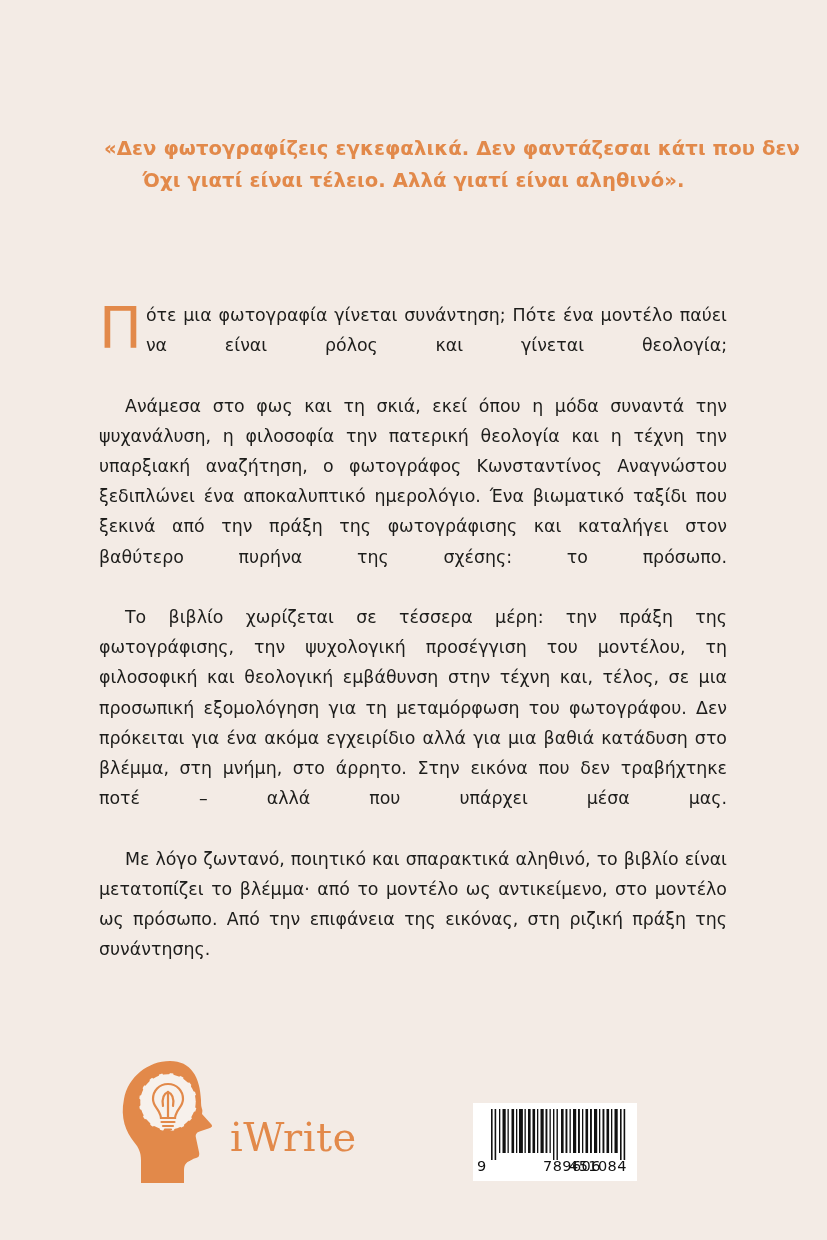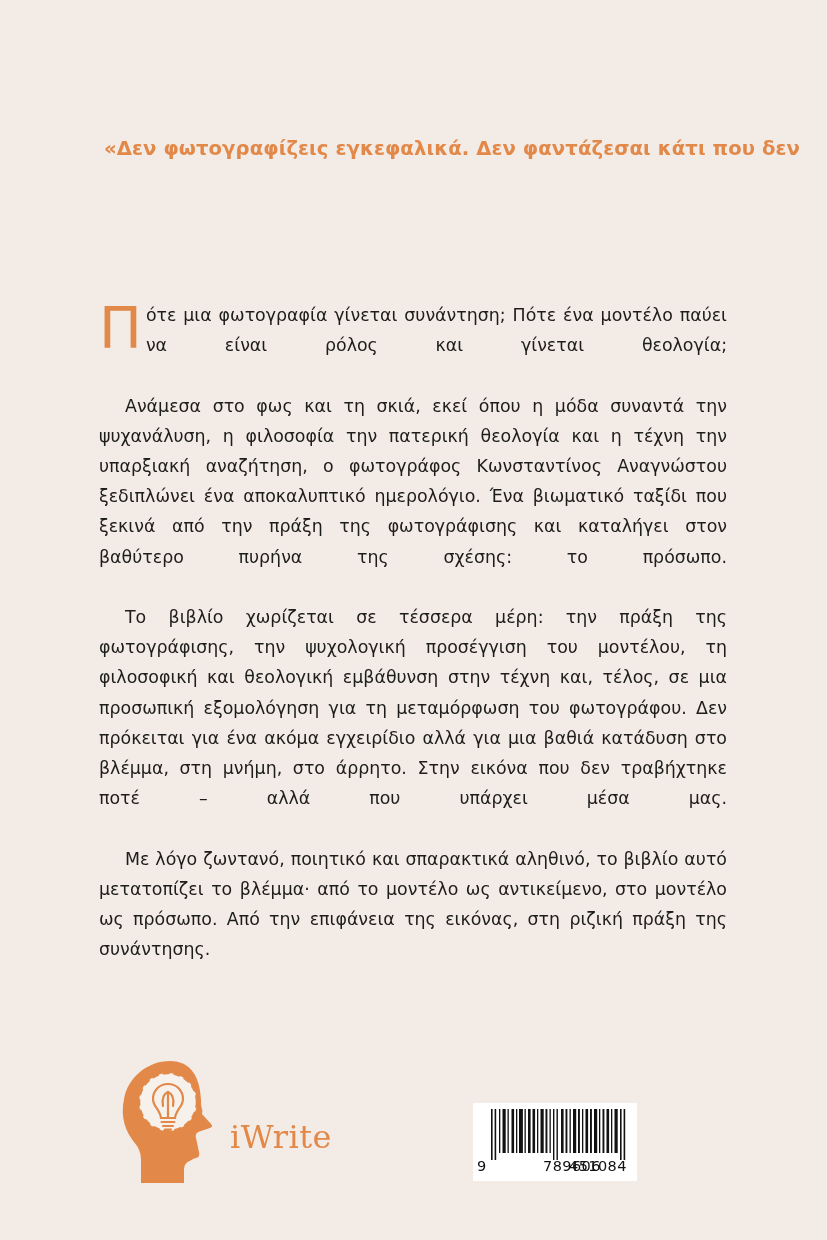--- a/index.html
+++ b/index.html
@@ -89,21 +89,21 @@
     top: 0;
     width: 112px;
     height: 125px;
   }
   .logo-word {
     position: absolute;
     left: 112px;
     top: 57px;
     color: #e2894a;
     font-family: "DejaVu Serif", serif;
-    font-size: 32px;
+    font-size: 40px;
     line-height: 44px;
     letter-spacing: 0.5px;
   }
 
   
   .barcode-box {
     position: absolute;
     left: 473px;
     top: 1103px;
     width: 164px;
@@ -138,27 +138,28 @@
   .bc-left  { left: 28px; margin-left: 42px; }
   .bc-right { left: 96px; }
 </style>
 </head>
 <body>
 
 <div class="page">
 
   <div class="quote">
     <span class="quote-line">«Δεν φωτογραφίζεις εγκεφαλικά. Δεν φαντάζεσαι κάτι που δεν</span>
+    <span class="quote-line">Όχι γιατί είναι τέλειο. Αλλά γιατί είναι αληθινό».</span>
   </div>
 
   <div class="body-copy">
     <p class="first"><span class="dropcap">Π</span><span>ότε μια φωτογραφία γίνεται συνάντηση; Πότε ένα μοντέλο παύει να είναι ρόλος και γίνεται θεολογία;</span></p>
     <p>Ανάμεσα στο φως και τη σκιά, εκεί όπου η μόδα συναντά την ψυχανάλυση, η φιλοσοφία την πατερική θεολογία και η τέχνη την υπαρξιακή αναζήτηση, ο φωτογράφος Κωνσταντίνος Αναγνώστου ξεδιπλώνει ένα αποκαλυπτικό ημερολόγιο. Ένα βιωματικό ταξίδι που ξεκινά από την πράξη της φωτογράφισης και καταλήγει στον βαθύτερο πυρήνα της σχέσης: το πρόσωπο.</p>
     <p>Το βιβλίο χωρίζεται σε τέσσερα μέρη: την πράξη της φωτογράφισης, την ψυχολογική προσέγγιση του μοντέλου, τη φιλοσοφική και θεολογική εμβάθυνση στην τέχνη και, τέλος, σε μια προσωπική εξομολόγηση για τη μεταμόρφωση του φωτογράφου. Δεν πρόκειται για ένα ακόμα εγχειρίδιο αλλά για μια βαθιά κατάδυση στο βλέμμα, στη μνήμη, στο άρρητο. Στην εικόνα που δεν τραβήχτηκε ποτέ – αλλά που υπάρχει μέσα μας.</p>
-    <p>Με λόγο ζωντανό, ποιητικό και σπαρακτικά αληθινό, το βιβλίο αυτό μετατοπίζει το βλέμμα· από το μοντέλο ως αντικείμενο, στο μοντέλο ως πρόσωπο. Από την επιφάνεια της εικόνας, στη ριζική πράξη της συνάντησης.</p>
+    <p>Με λόγο ζωντανό, ποιητικό και σπαρακτικά αληθινό, το βιβλίο είναι μετατοπίζει το βλέμμα· από το μοντέλο ως αντικείμενο, στο μοντέλο ως πρόσωπο. Από την επιφάνεια της εικόνας, στη ριζική πράξη της συνάντησης.</p>
   </div>
 
   <div class="logo">
     <div class="logo-mark">
       <svg viewBox="0 0 112 125" width="112" height="125" xmlns="http://www.w3.org/2000/svg">
 
         <path fill="#e2894a" d="
           M 52 3
           C 30 3, 10 19, 6 41
           C 2 60, 8 74, 16 84

